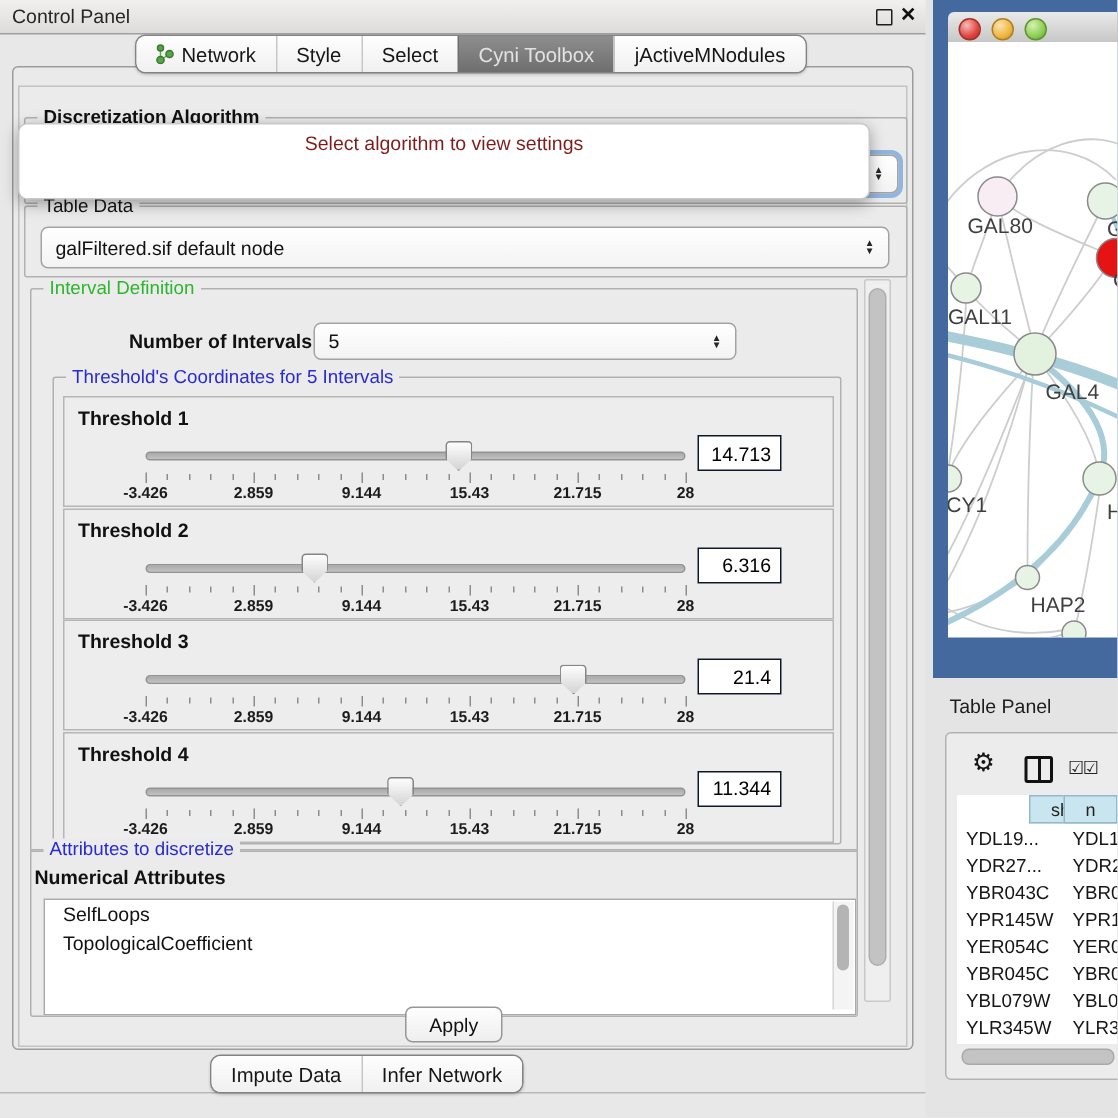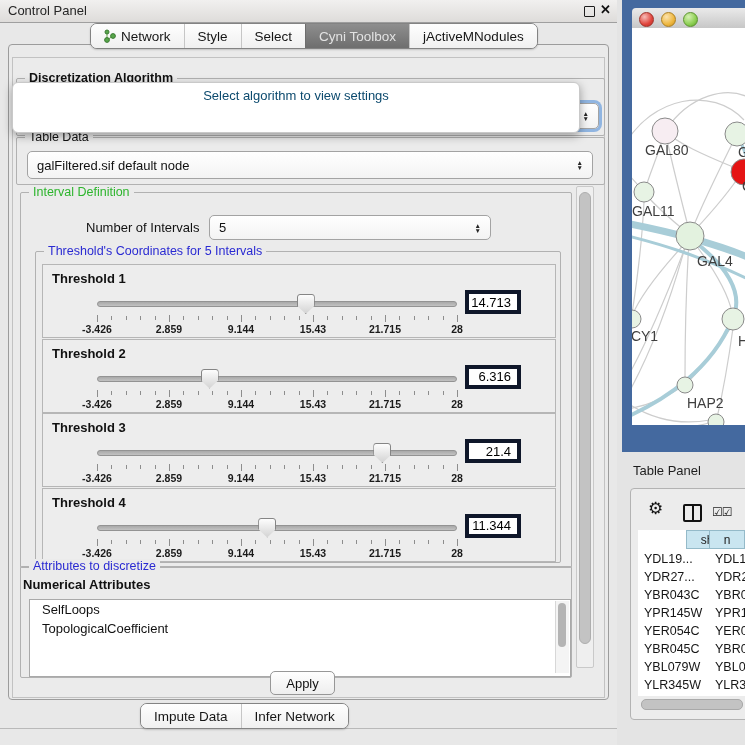--- a/index.html
+++ b/index.html
@@ -32,41 +32,41 @@
   .gtitle.bold{font-weight:bold}
   
   .combo{position:absolute;background:linear-gradient(#ffffff,#f3f3f3);border:1px solid #a3a3a3;border-radius:5px;
       display:flex;align-items:center;padding:0 9px;font-size:13px}
   .combo .spin{margin-left:auto;display:flex;flex-direction:column;align-items:center;color:#262626}
   .combo .spin span{font-size:6.5px;line-height:5px}
   .focusring{box-shadow:0 0 0 3px rgba(96,152,219,.65)}
   
   #algo-popup{left:12px;top:82px;width:566px;height:49px;background:#fff;border:1px solid #c9c9c9;
       border-radius:6px;box-shadow:0 3px 10px rgba(0,0,0,.35);z-index:50}
-  #popup-prompt{text-align:center;color:#0c4a6e;font-size:13px;padding-top:5px;height:15px}
+  #popup-prompt{text-align:center;color:#7f1d1d;font-size:13px;padding-top:5px;height:15px}
   .popup-item{padding:0 2px;font-size:13.5px;line-height:15px;color:#000}
   .popup-item.bold{font-weight:bold}
   
   #settings-view{left:14px;top:186px;width:562px;height:616px;overflow:hidden}
   #v-scroll{left:576px;top:186px;width:16px;height:480px;background:#efefef;border:1px solid #c9c9c9;border-radius:2px}
   #v-thumb{position:absolute;left:2px;top:5px;width:10px;height:450px;background:#c3c3c3;border:1px solid #aeaeae;border-radius:6px}
   
   .th-panel{position:absolute;left:6px;width:512px;height:72px;background:#ededed;border:1px solid #b6b6b6}
   .th-label{position:absolute;left:9px;top:6px;font-weight:bold;font-size:13px}
   .slider{position:absolute;left:54px;top:28px;width:360px;height:42px}
   .track{position:absolute;left:0;right:0;top:8px;height:4px;background:linear-gradient(#a9a9a9,#c2c2c2);
       border:1px solid #939393;border-radius:3px}
   .thumb{position:absolute;top:1px;width:16px;height:18px;background:linear-gradient(#fdfdfd,#d4d4d4);
       border:1px solid #858585;border-radius:3px;
       clip-path:polygon(0 0,100% 0,100% 58%,50% 100%,0 58%)}
   .tick{position:absolute;width:1px;background:#8d8d8d}
   .tick.minor{top:23px;height:4px}
   .tick.major{top:22px;height:7px}
   .scale-label{position:absolute;top:30px;transform:translateX(-50%);font-size:10.5px;font-weight:bold;color:#1b1b1b;white-space:nowrap}
-  .valuebox{position:absolute;right:34px;top:25px;width:56px;height:24px;background:#fff;border:4px solid #0f172a;
+  .valuebox{position:absolute;right:34px;top:25px;width:56px;height:24px;background:#fff;border:1px solid #0f172a;
       font-family:"Liberation Sans",sans-serif;font-size:13px;text-align:right;padding:0 6px 0 0;box-sizing:border-box}
   
   #attr-list{position:absolute;left:8px;top:32px;width:540px;height:76px;background:#fff;border:1px solid #a9a9a9}
   .attr-item{padding-left:12px;line-height:19px;font-size:13px;white-space:nowrap}
   #attr-scroll{position:absolute;right:1px;top:1px;width:13px;height:72px;background:#f4f4f4;border-left:1px solid #d7d7d7}
   #attr-thumb{position:absolute;left:2px;top:2px;width:8px;height:44px;background:#b4b4b4;border-radius:5px}
   
   #apply-btn{left:270px;top:671px;width:63px;height:22px;background:linear-gradient(#fefefe,#eeeeee);
       border:1px solid #979797;border-radius:5px;display:flex;align-items:center;justify-content:center;font-size:13px}
   #cp-bottomline{left:0;top:728px;width:617px;height:1px;background:#b9b9b9}
@@ -154,21 +154,21 @@
       <div class="spin">
           <span>▲</span>
           <span>▼</span>
         </div>
     </div>
   </div>
 
   <div class="abs" id="settings-view">
     <div class="group" style="left:6px;top:6px;width:550px;height:374px">
       <div class="gtitle green">Interval Definition</div>
-      <div class="abs" style="left:65px;top:27px;font-weight:normal">Number of Intervals</div>
+      <div class="abs" style="left:65px;top:27px;font-weight:bold">Number of Intervals</div>
       <div class="combo" style="left:188px;top:22px;width:262px;height:23px">
         <span>5</span>
         <div class="spin">
             <span>▲</span>
             <span>▼</span>
           </div>
       </div>
       <div class="group" style="left:14px;top:58px;width:524px;height:310px">
         <div class="gtitle blue">Threshold's Coordinates for 5 Intervals</div>
         <div id="sliders-host">

